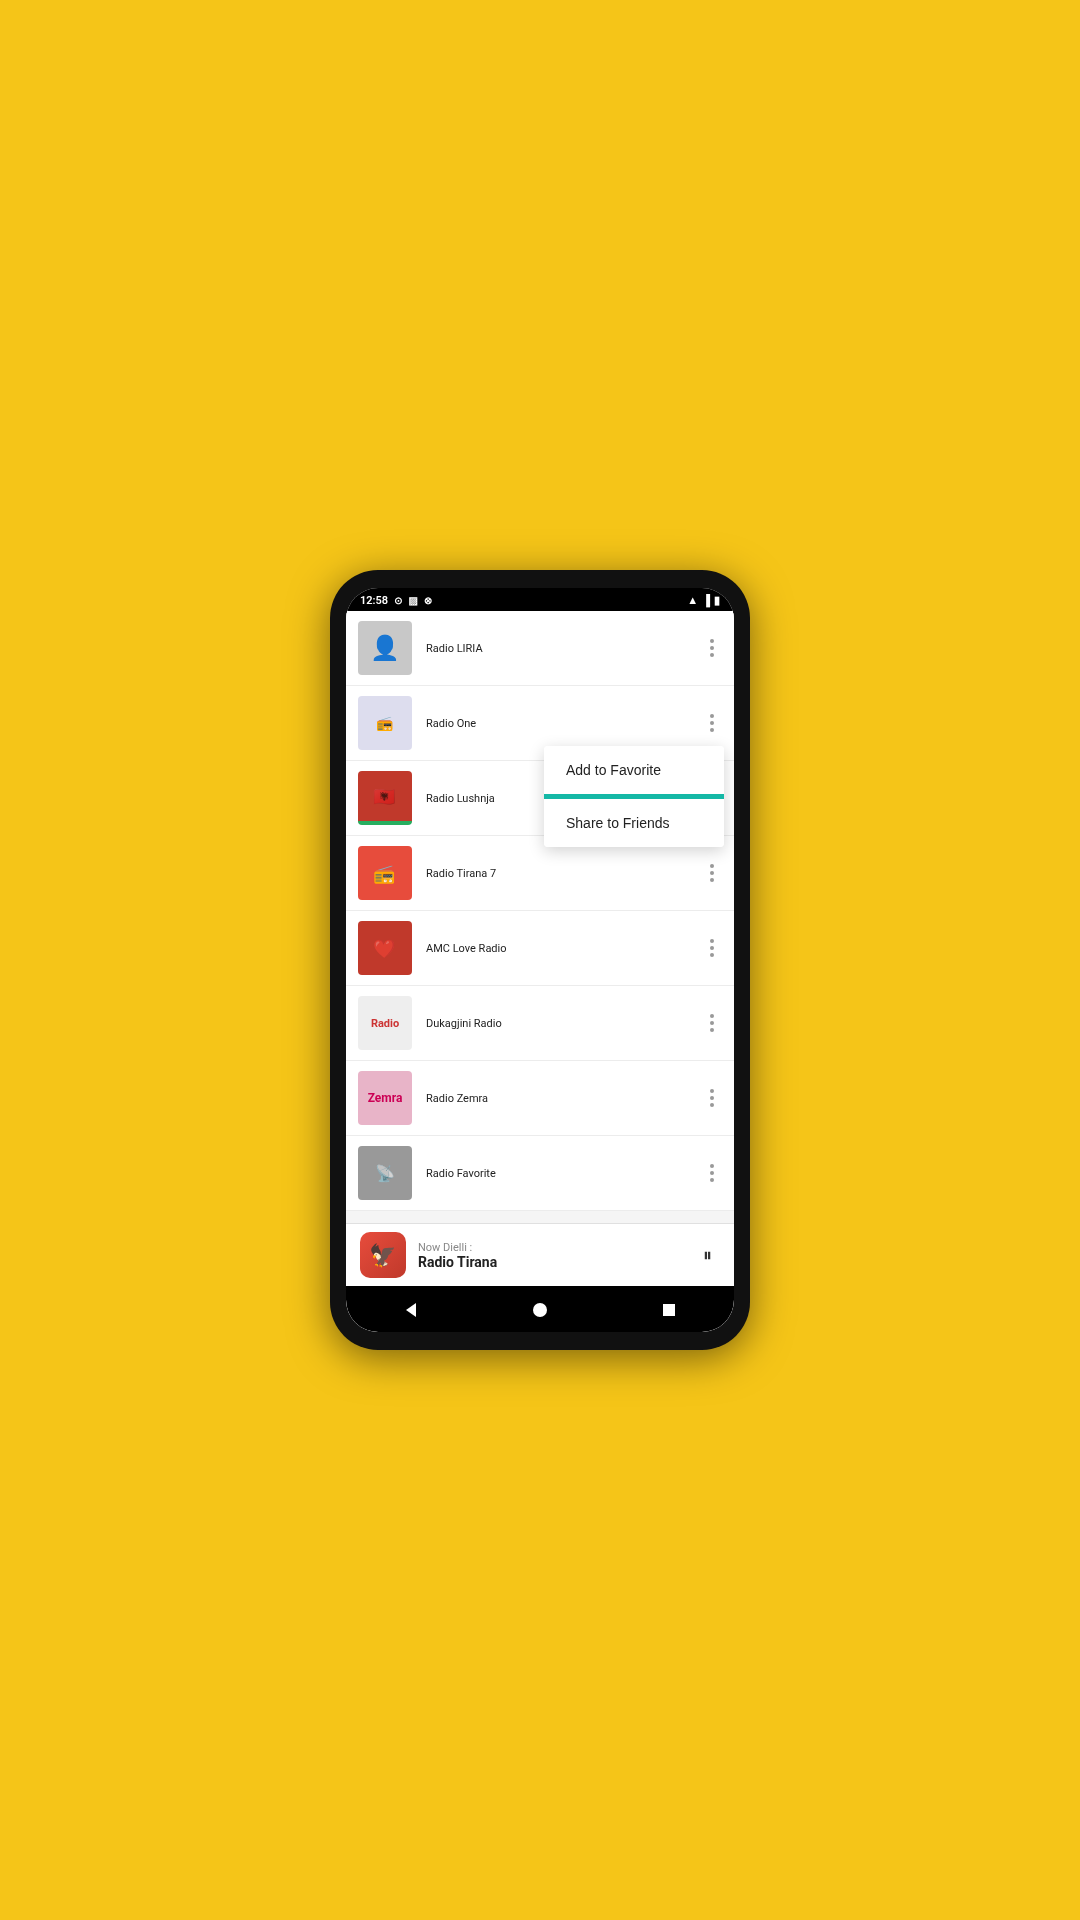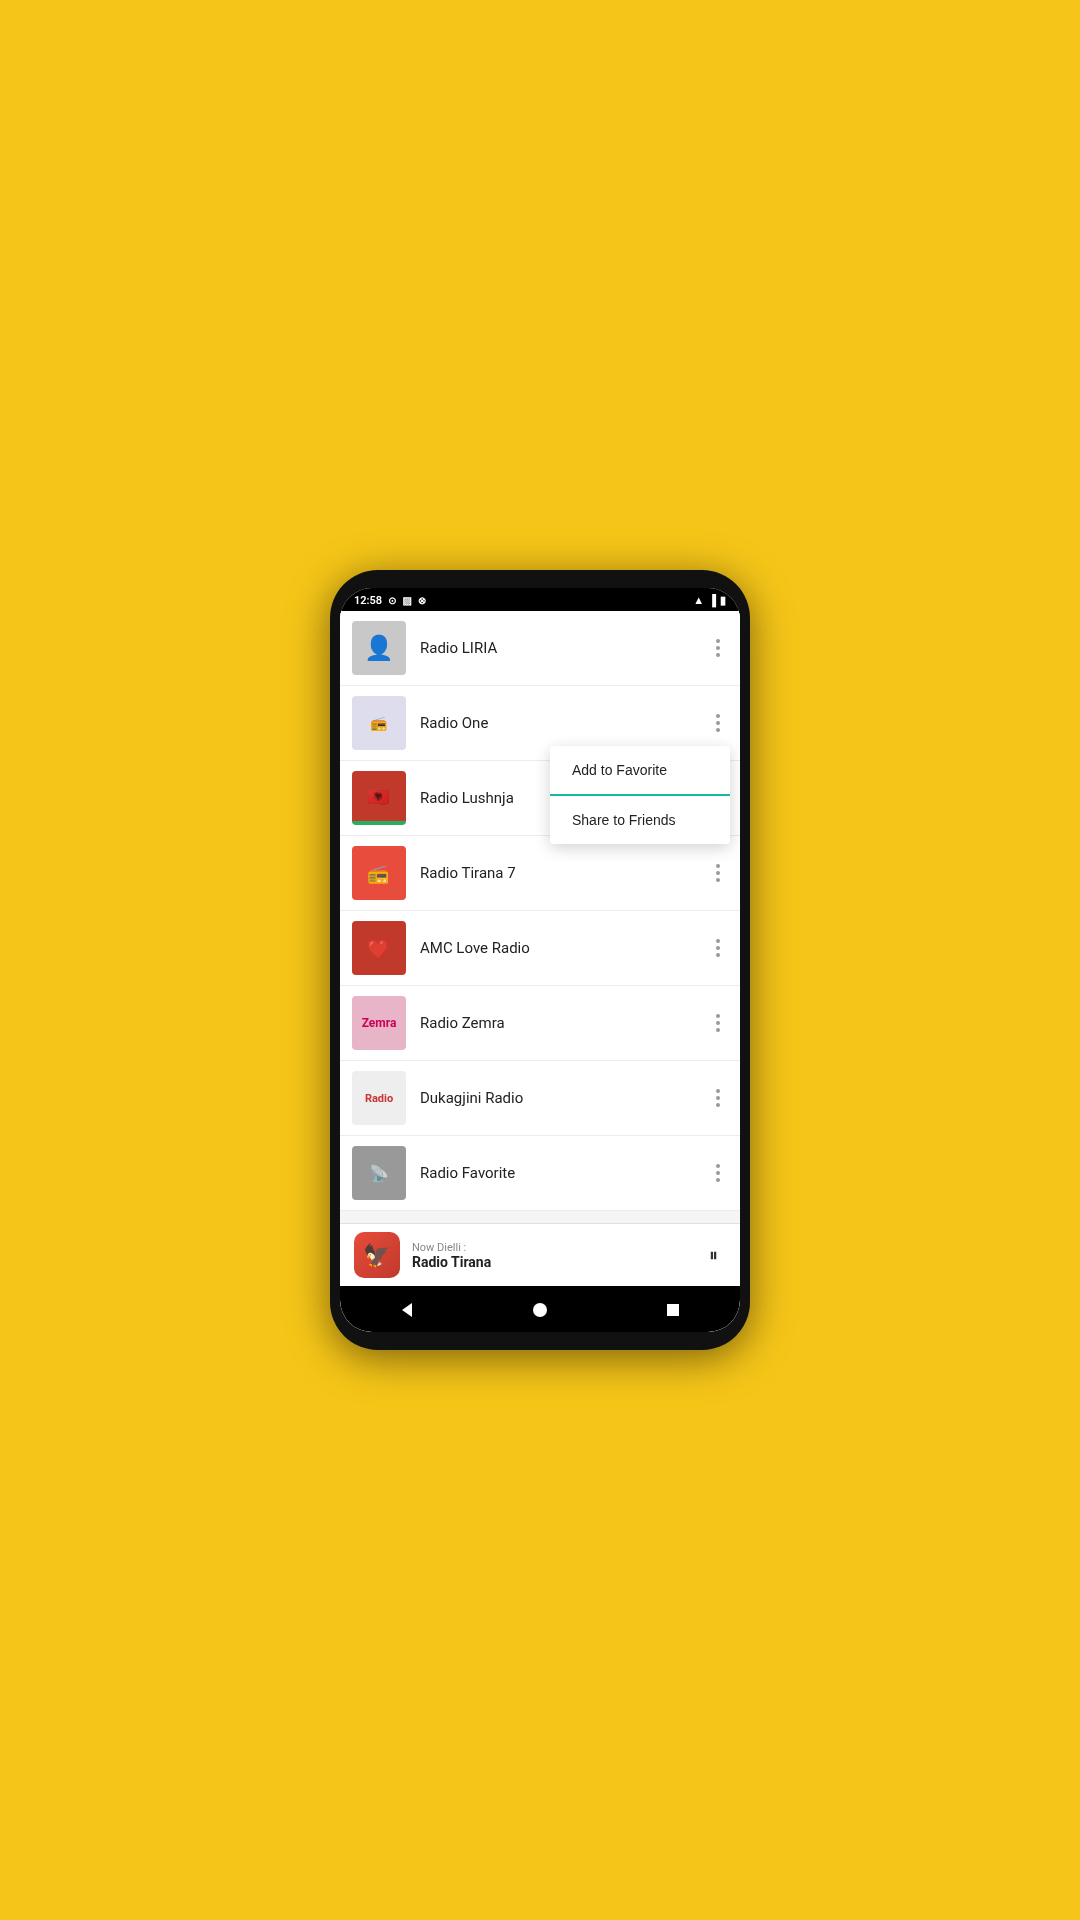--- a/index.html
+++ b/index.html
@@ -11,21 +11,21 @@
       align-items: center;
       min-height: 100vh;
       font-family: 'Roboto', Arial, sans-serif;
     }
 
     .phone-outer {
       width: 420px;
       height: 780px;
       background: #111;
       border-radius: 48px;
-      padding: 18px 10px;
+      padding: 18px 16px;
       position: relative;
       box-shadow: 0 8px 40px rgba(0,0,0,0.5);
     }
 
     .phone-screen {
       width: 100%;
       height: 100%;
       background: #fff;
       border-radius: 32px;
       overflow: hidden;
@@ -88,21 +88,21 @@
       flex-shrink: 0;
       margin-right: 14px;
       overflow: hidden;
       display: flex;
       align-items: center;
       justify-content: center;
     }
 
     .radio-name {
       flex: 1;
-      font-size: 15px;
+      font-size: 11px;
       color: #222;
     }
 
     .more-btn {
       display: flex;
       flex-direction: column;
       align-items: center;
       justify-content: center;
       gap: 3px;
       padding: 6px 8px;
@@ -139,21 +139,21 @@
       color: #222;
       cursor: pointer;
       background: #fff;
       display: block;
       border: none;
       width: 100%;
       text-align: left;
     }
 
     .context-menu-item + .context-menu-item {
-      border-top: 2px solid #14b8a6;
+      border-top: 5px solid #14b8a6;
     }
 
     
     .now-playing {
       background: #fff;
       border-top: 1px solid #e0e0e0;
       display: flex;
       align-items: center;
       padding: 8px 14px;
       flex-shrink: 0;
@@ -315,36 +315,36 @@
         </div>
         <span class="radio-name">AMC Love Radio</span>
         <button class="more-btn">
           <span></span>
           <span></span>
           <span></span>
         </button>
       </div>
 
       <div class="radio-item">
+        <div class="radio-thumb" style="background:#eee;">
+          <div class="thumb-img" style="font-size:11px; color:#c33; font-weight:bold;">Radio</div>
+        </div>
+        <span class="radio-name">Dukagjini Radio</span>
+        <button class="more-btn">
+          <span></span>
+          <span></span>
+          <span></span>
+        </button>
+      </div>
+
+      <div class="radio-item">
         <div class="radio-thumb" style="background:#e8b4c8;">
           <div class="thumb-img" style="font-size:12px; color:#c05; font-weight:bold;">Zemra</div>
         </div>
         <span class="radio-name">Radio Zemra</span>
-        <button class="more-btn">
-          <span></span>
-          <span></span>
-          <span></span>
-        </button>
-      </div>
-
-      <div class="radio-item">
-        <div class="radio-thumb" style="background:#eee;">
-          <div class="thumb-img" style="font-size:11px; color:#c33; font-weight:bold;">Radio</div>
-        </div>
-        <span class="radio-name">Dukagjini Radio</span>
         <button class="more-btn">
           <span></span>
           <span></span>
           <span></span>
         </button>
       </div>
 
       <div class="radio-item">
         <div class="radio-thumb" style="background:#999;">
           <div class="thumb-img" style="font-size:16px;">📡</div>

